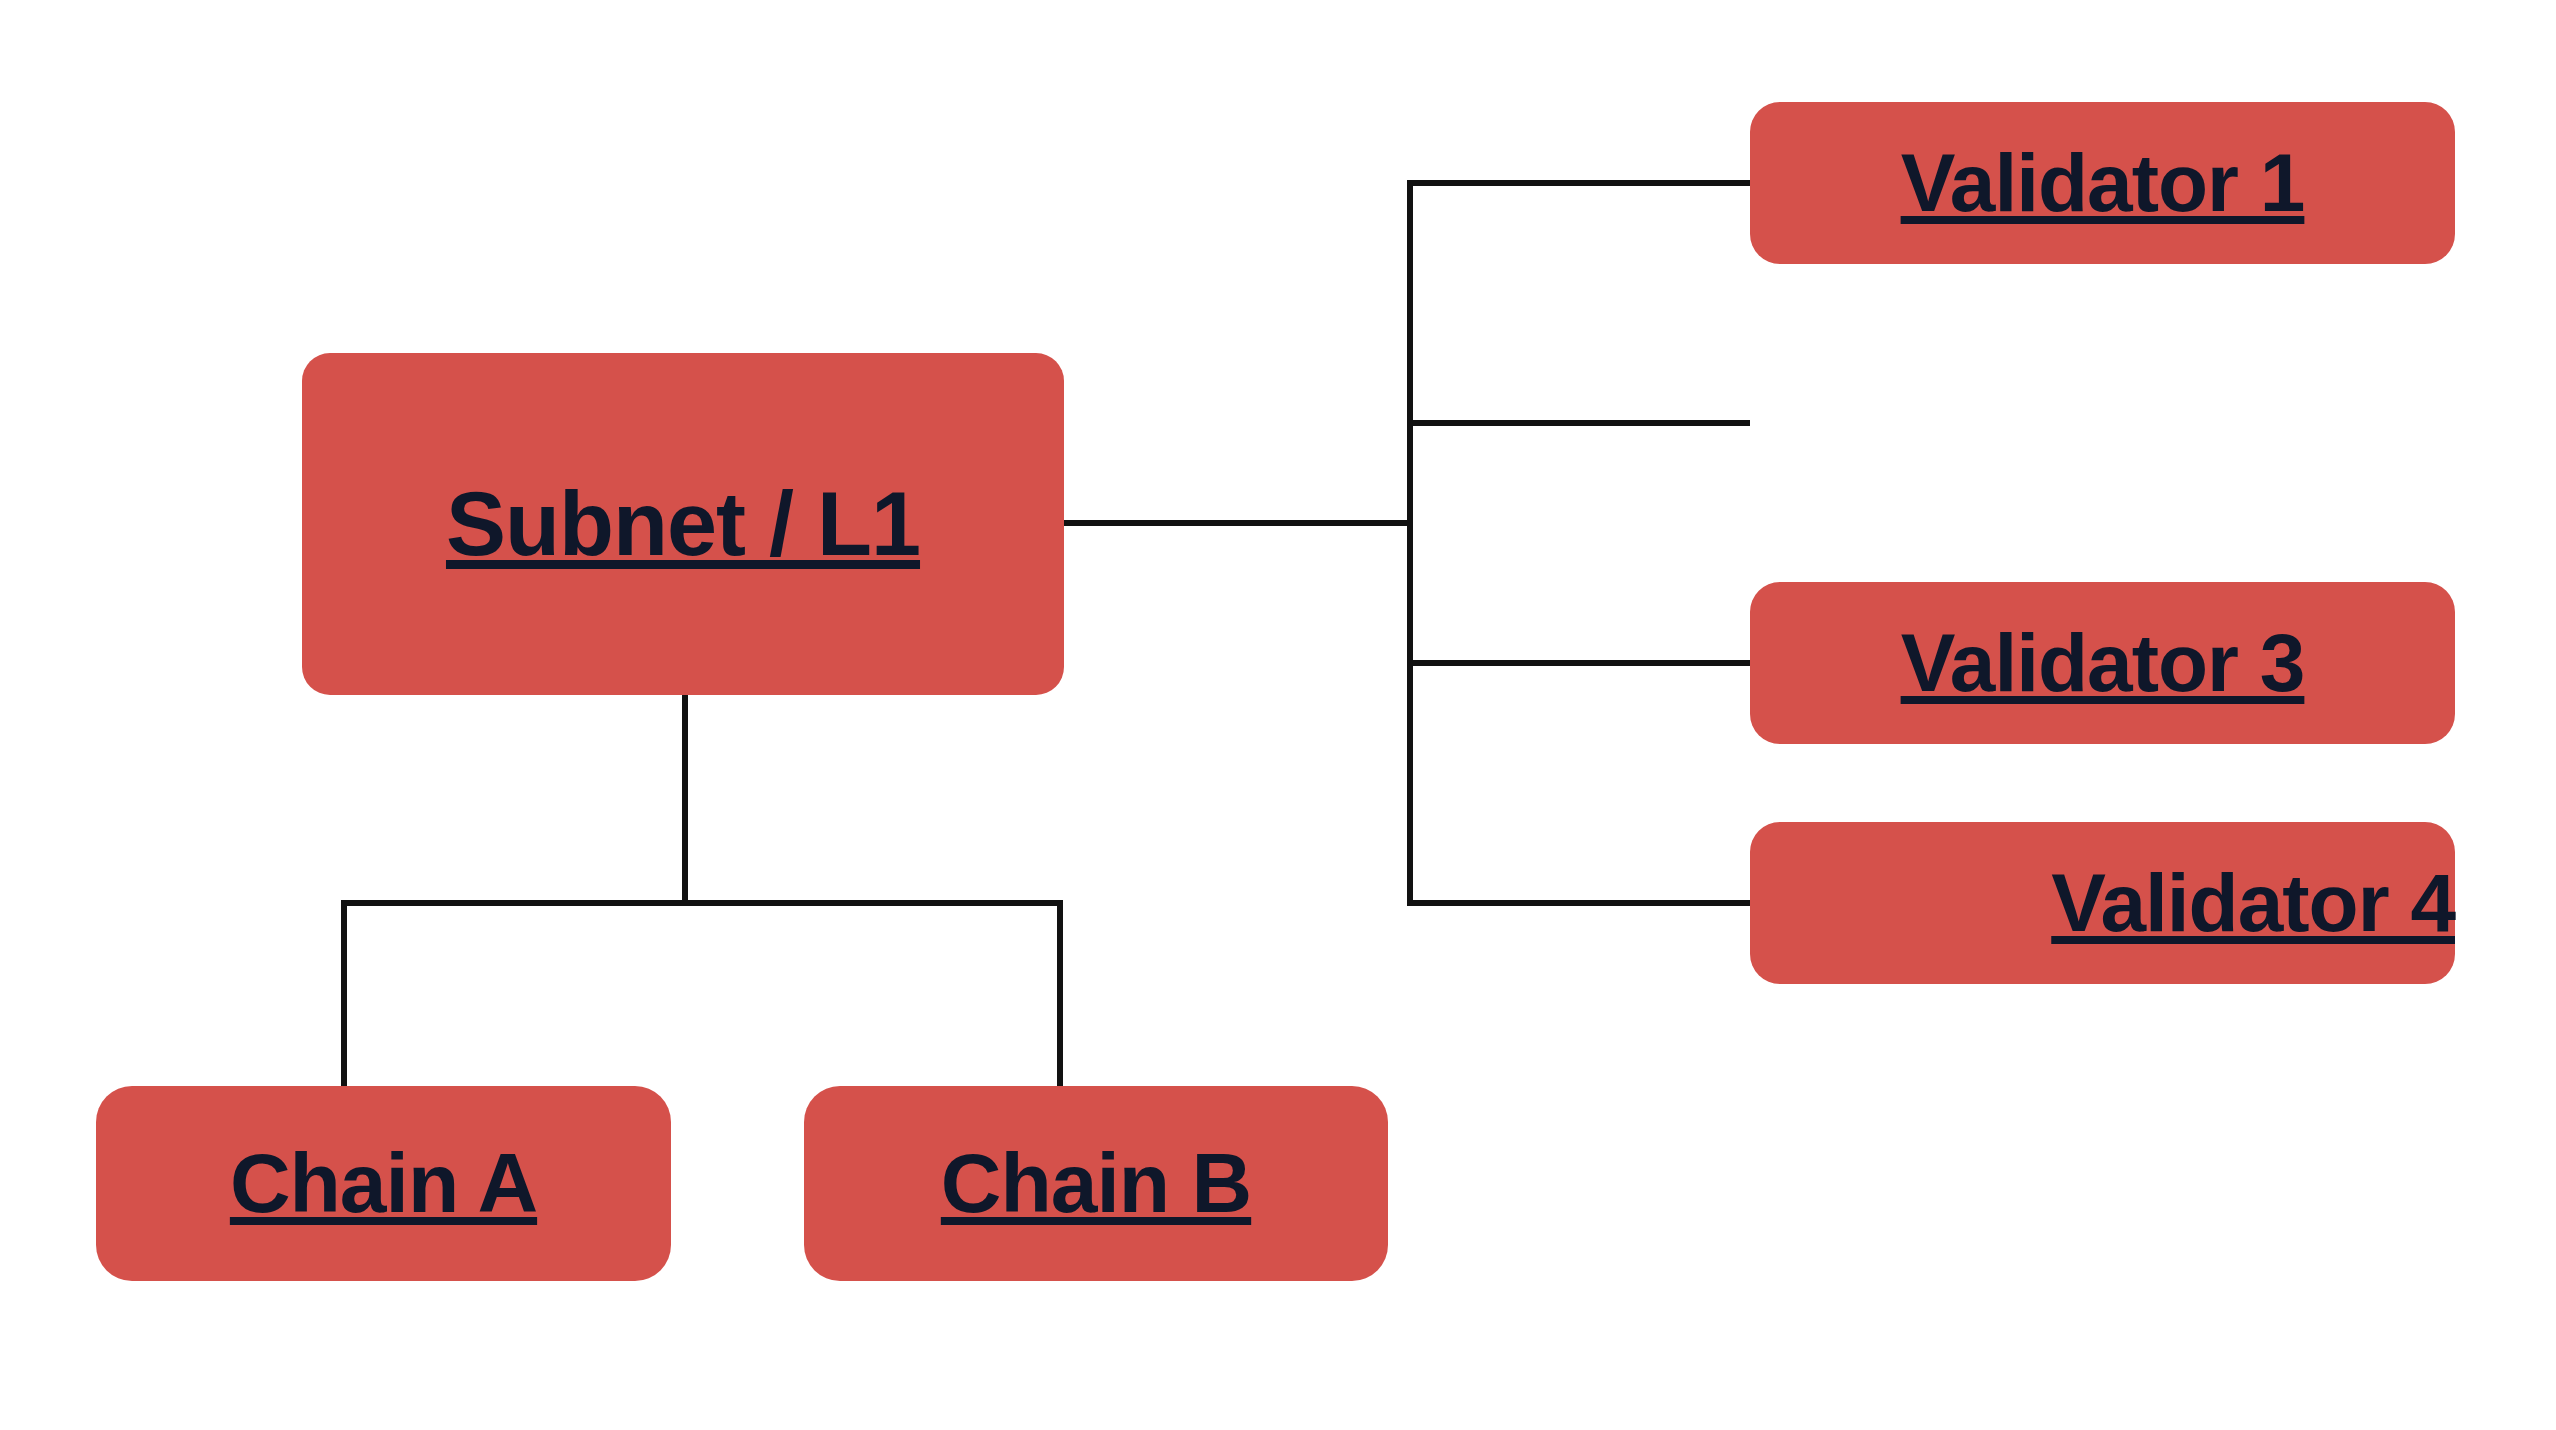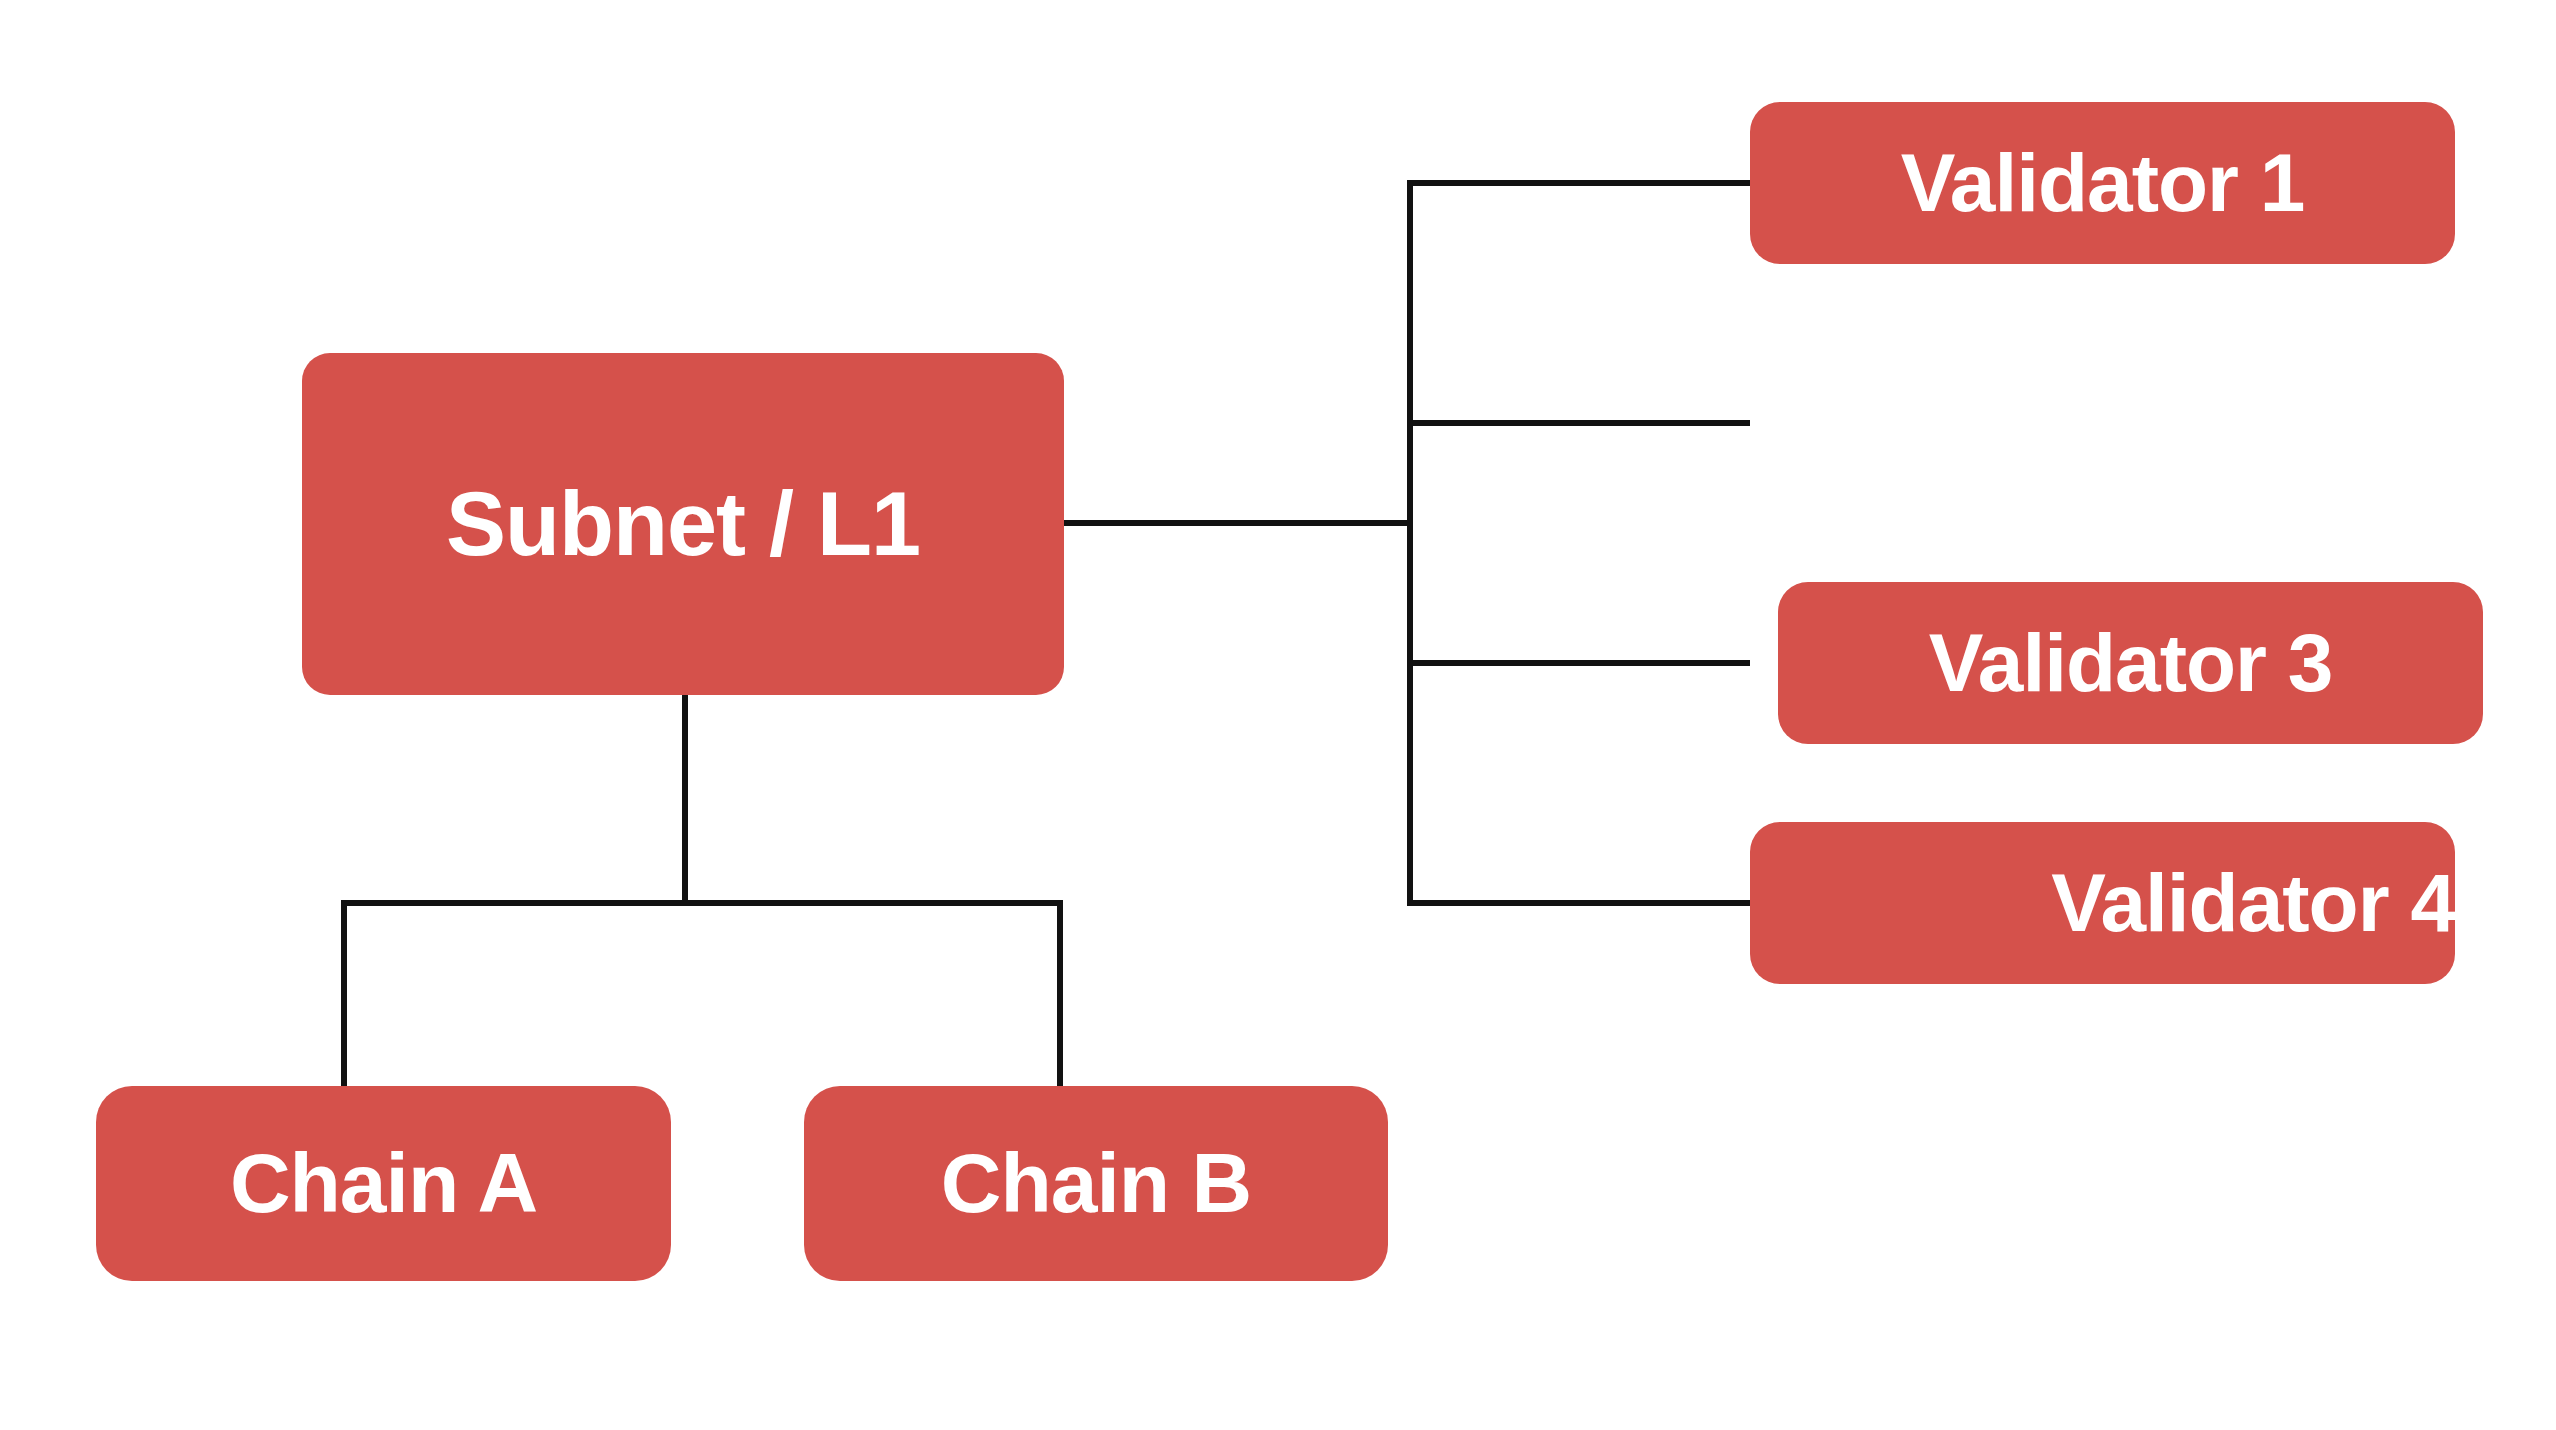--- a/index.html
+++ b/index.html
@@ -15,28 +15,29 @@
   }
   .canvas {
     position: relative;
     width: 2556px;
     height: 1430px;
     background: #ffffff;
   }
   .node {
     position: absolute;
     background: #d5514b;
-    color: #ffffff;
+    color: #0f172a;
     display: flex;
     align-items: center;
     justify-content: center;
     font-weight: 700;
     letter-spacing: -1px;
     text-align: center;
     box-sizing: border-box;
+    text-decoration: underline;
   }
   .edge {
     position: absolute;
     background: #111111;
   }
   .edge.h { height: 6px; }
   .edge.v { width: 6px; }
 
   
   .node-subnet {
@@ -47,21 +48,21 @@
   }
   
   .node-validator {
     left: 1750px;
     width: 705px; height: 162px;
     border-radius: 30px;
     font-size: 82px;
   }
   .node-validator-1 { top: 102px; }
   .node-validator-2 { top: 342px; }
-  .node-validator-3 { top: 582px; margin-left: 28px; }
+  .node-validator-3 { top: 582px; }
   .node-validator-4 { top: 822px; }
   
   .node-chain {
     top: 1086px;
     height: 195px;
     border-radius: 36px;
     font-size: 84px;
   }
   .node-chain-a { left: 96px;  width: 575px; }
   .node-chain-b { left: 804px; width: 584px; }

